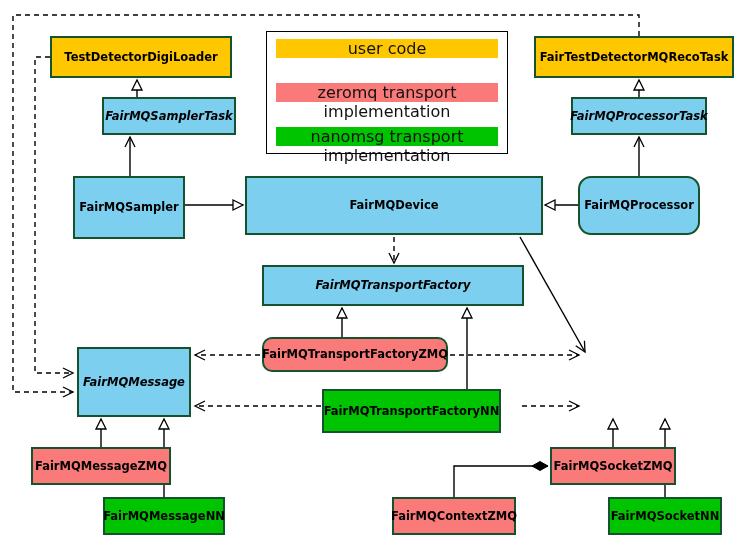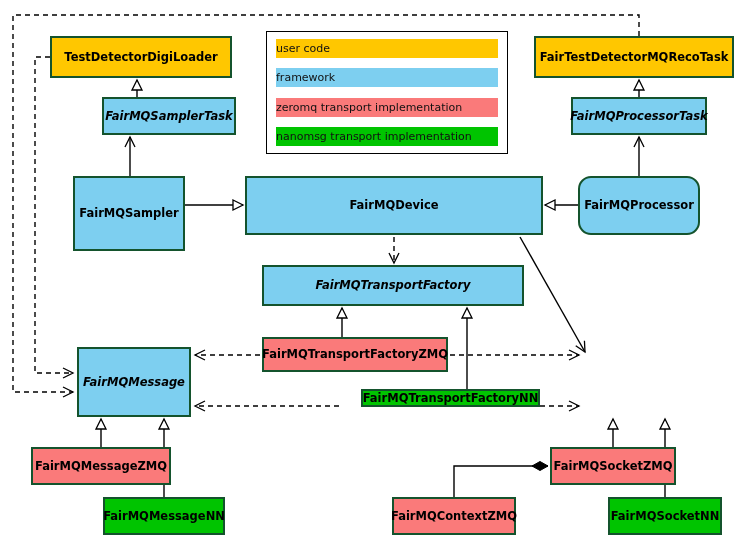--- a/index.html
+++ b/index.html
@@ -32,21 +32,22 @@
   #legend {
     position:absolute;
     left:266px; top:31px; width:242px; height:123px;
     background:#ffffff; border:1px solid #000;
     z-index:6;
     padding:7px 9px;
     display:flex; flex-direction:column; justify-content:space-between;
   }
   .legend-row {
     height:19px; line-height:19px;
-    font-size:11px;
+    text-align:center;
+    font-size:16px;
     color:#111;
     font-weight:normal;
   }
 </style>
 </head>
 <body>
 
 <div id="stage">
 
   <svg id="edges" viewBox="0 0 748 549">
@@ -107,42 +108,42 @@
       <path d="M454,497 L454,466 L548,466" marker-end="url(#blackDiamond)"></path>
     </g>
   </svg>
 
   <div class="node c-user" style="left:50px;top:36px;width:182px;height:42px;">
     <span>TestDetectorDigiLoader</span>
   </div>
   <div class="node c-framework abstract" style="left:70px;top:97px;width:134px;height:38px;margin-left:32px;">
     <span>FairMQSamplerTask</span>
   </div>
-  <div class="node c-framework" style="left:73px;top:176px;width:112px;height:75px;">
+  <div class="node c-framework" style="left:73px;top:176px;width:112px;height:63px;">
     <span>FairMQSampler</span>
   </div>
   <div class="node c-framework" style="left:245px;top:176px;width:298px;height:59px;">
     <span>FairMQDevice</span>
   </div>
   <div class="node c-user" style="left:534px;top:36px;width:200px;height:42px;">
     <span>FairTestDetectorMQRecoTask</span>
   </div>
   <div class="node c-framework abstract" style="left:571px;top:97px;width:136px;height:38px;">
     <span>FairMQProcessorTask</span>
   </div>
   <div class="node c-framework" style="left:578px;top:176px;width:122px;height:59px;border-radius:13px;">
     <span>FairMQProcessor</span>
   </div>
   <div class="node c-framework abstract" style="left:262px;top:265px;width:262px;height:41px;">
     <span>FairMQTransportFactory</span>
   </div>
-  <div class="node c-zmq" style="left:262px;top:337px;width:186px;height:35px;">
+  <div class="node c-zmq" style="left:262px;top:337px;width:186px;height:35px;border-radius:10px;">
     <span>FairMQTransportFactoryZMQ</span>
   </div>
-  <div class="node c-nn" style="left:361px;top:389px;width:179px;height:18px;">
+  <div class="node c-nn" style="left:322px;top:389px;width:179px;height:44px;">
     <span>FairMQTransportFactoryNN</span>
   </div>
   <div class="node c-framework abstract" style="left:77px;top:347px;width:114px;height:70px;">
     <span>FairMQMessage</span>
   </div>
   <div class="node c-zmq" style="left:31px;top:447px;width:140px;height:38px;">
     <span>FairMQMessageZMQ</span>
   </div>
   <div class="node c-nn" style="left:103px;top:497px;width:122px;height:38px;">
     <span>FairMQMessageNN</span>
@@ -154,23 +155,20 @@
     <span>FairMQSocketZMQ</span>
   </div>
   <div class="node c-nn" style="left:608px;top:497px;width:114px;height:38px;">
     <span>FairMQSocketNN</span>
   </div>
 
   <div id="legend">
     <div class="legend-row c-user">
       <span>user code</span>
     </div>
-    <div class="legend-row c-framework">
-      <span>framework</span>
-    </div>
     <div class="legend-row c-zmq">
       <span>zeromq transport implementation</span>
     </div>
     <div class="legend-row c-nn">
       <span>nanomsg transport implementation</span>
     </div>
   </div>
 
 </div>
 

